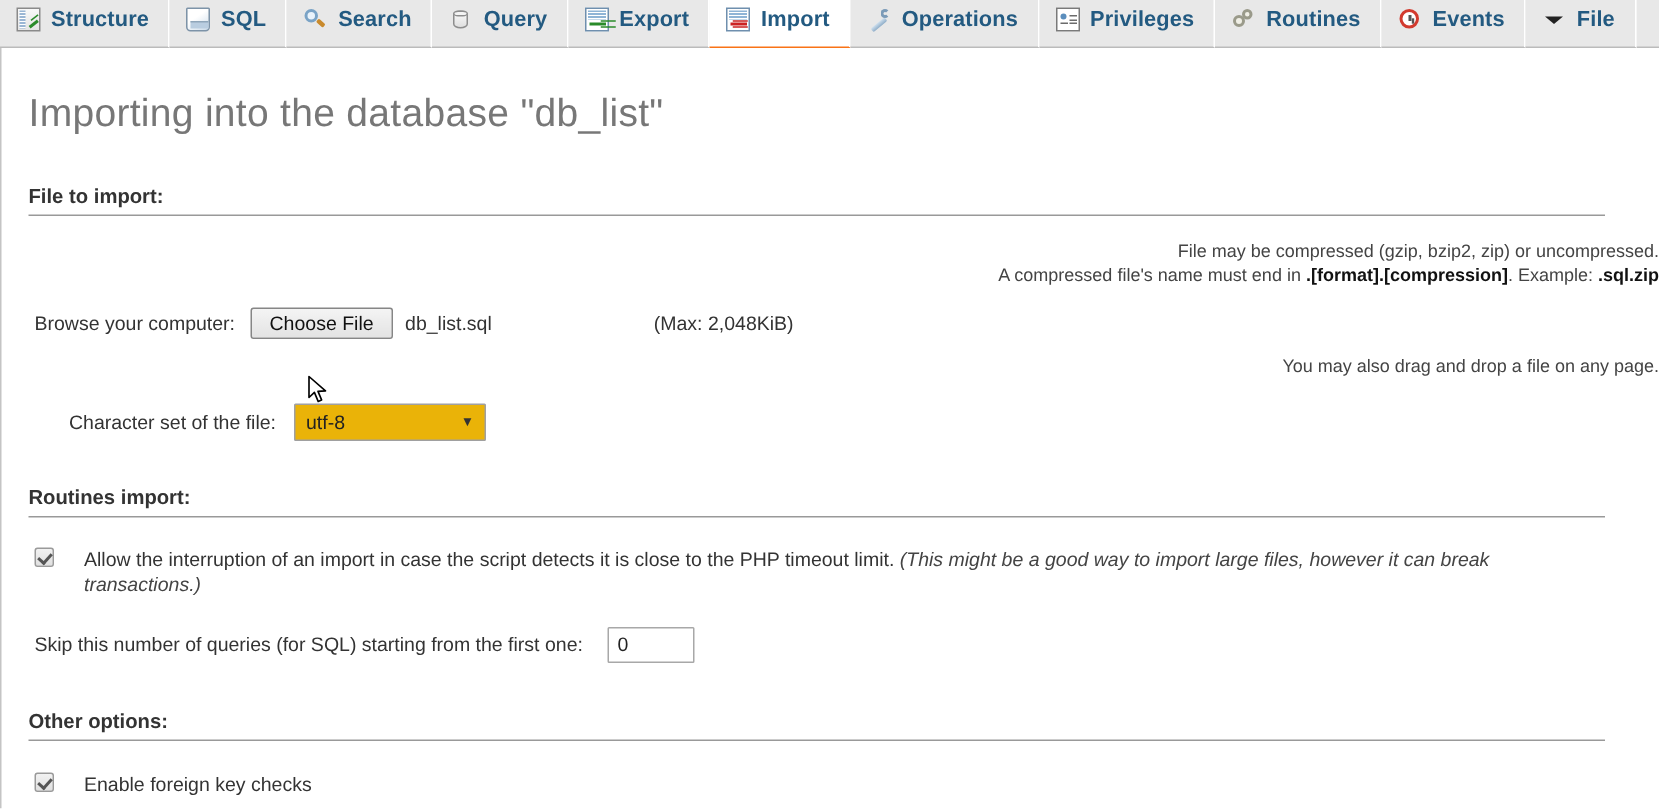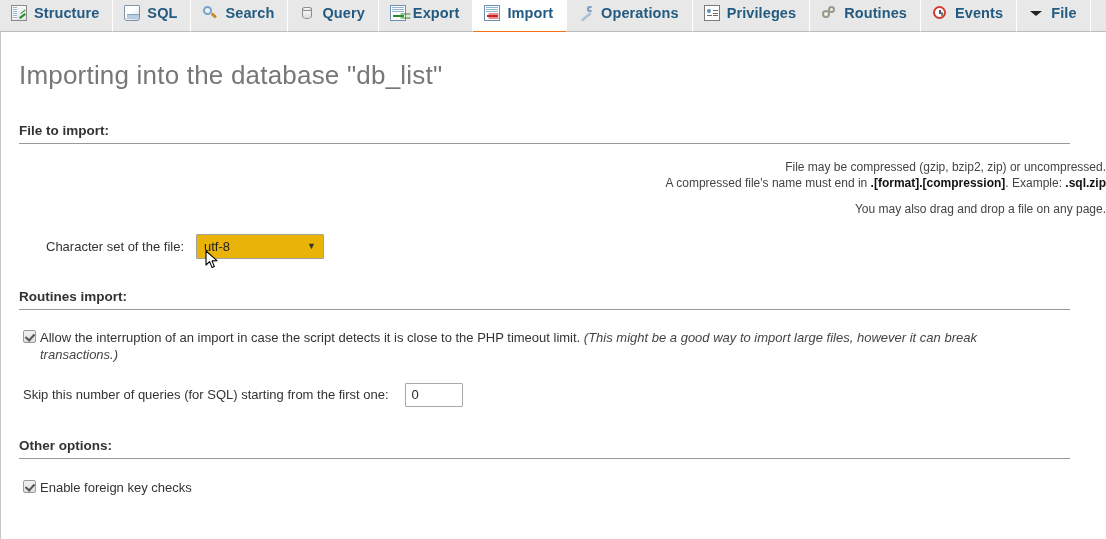--- a/index.html
+++ b/index.html
@@ -358,21 +358,21 @@
   }
   .cbox::after {
     content:"";
     position:absolute;
     left:3px; top:1px;
     width:4px; height:7px;
     border:solid #555555;
     border-width: 0 2px 2px 0;
     transform: rotate(42deg);
   }
-  .cb-text { margin-left: 4px; }
+  .cb-text { margin-left: 20px; }
   .cb-text i { font-style: italic; color:#444444; }
 
   .skiprow {
     display:flex;
     align-items:center;
     font-size:13px;
     color:#333333;
   }
   .num-input {
     margin-left: 16px;
@@ -456,20 +456,28 @@
 
   <div style="height:32px"></div>
 
   <div class="section-head">File to import:</div>
 
   <div class="row" style="padding-top:16px">
     <div class="note">File may be compressed (gzip, bzip2, zip) or uncompressed.</div>
     <div class="note"><span>A compressed file's name must end in </span><b>.[format].[compression]</b><span>. Example: </span><b>.sql.zip</b></div>
   </div>
 
+  <div class="row" style="padding-top:14px">
+    <div class="filerow">
+      <span>Browse your computer:</span>
+      <button class="choose-btn">Choose File</button>
+      <span class="filename">db_list.sql</span>
+      <span class="maxsize">(Max: 2,048KiB)</span>
+    </div>
+  </div>
 
   <div class="row" style="padding-top:11px">
     <div class="note">You may also drag and drop a file on any page.</div>
   </div>
 
   <div class="row" style="padding-top:16px">
     <div class="charset-row">
       <span>Character set of the file:</span>
       <div class="charset-select">
         <span>utf-8</span>

